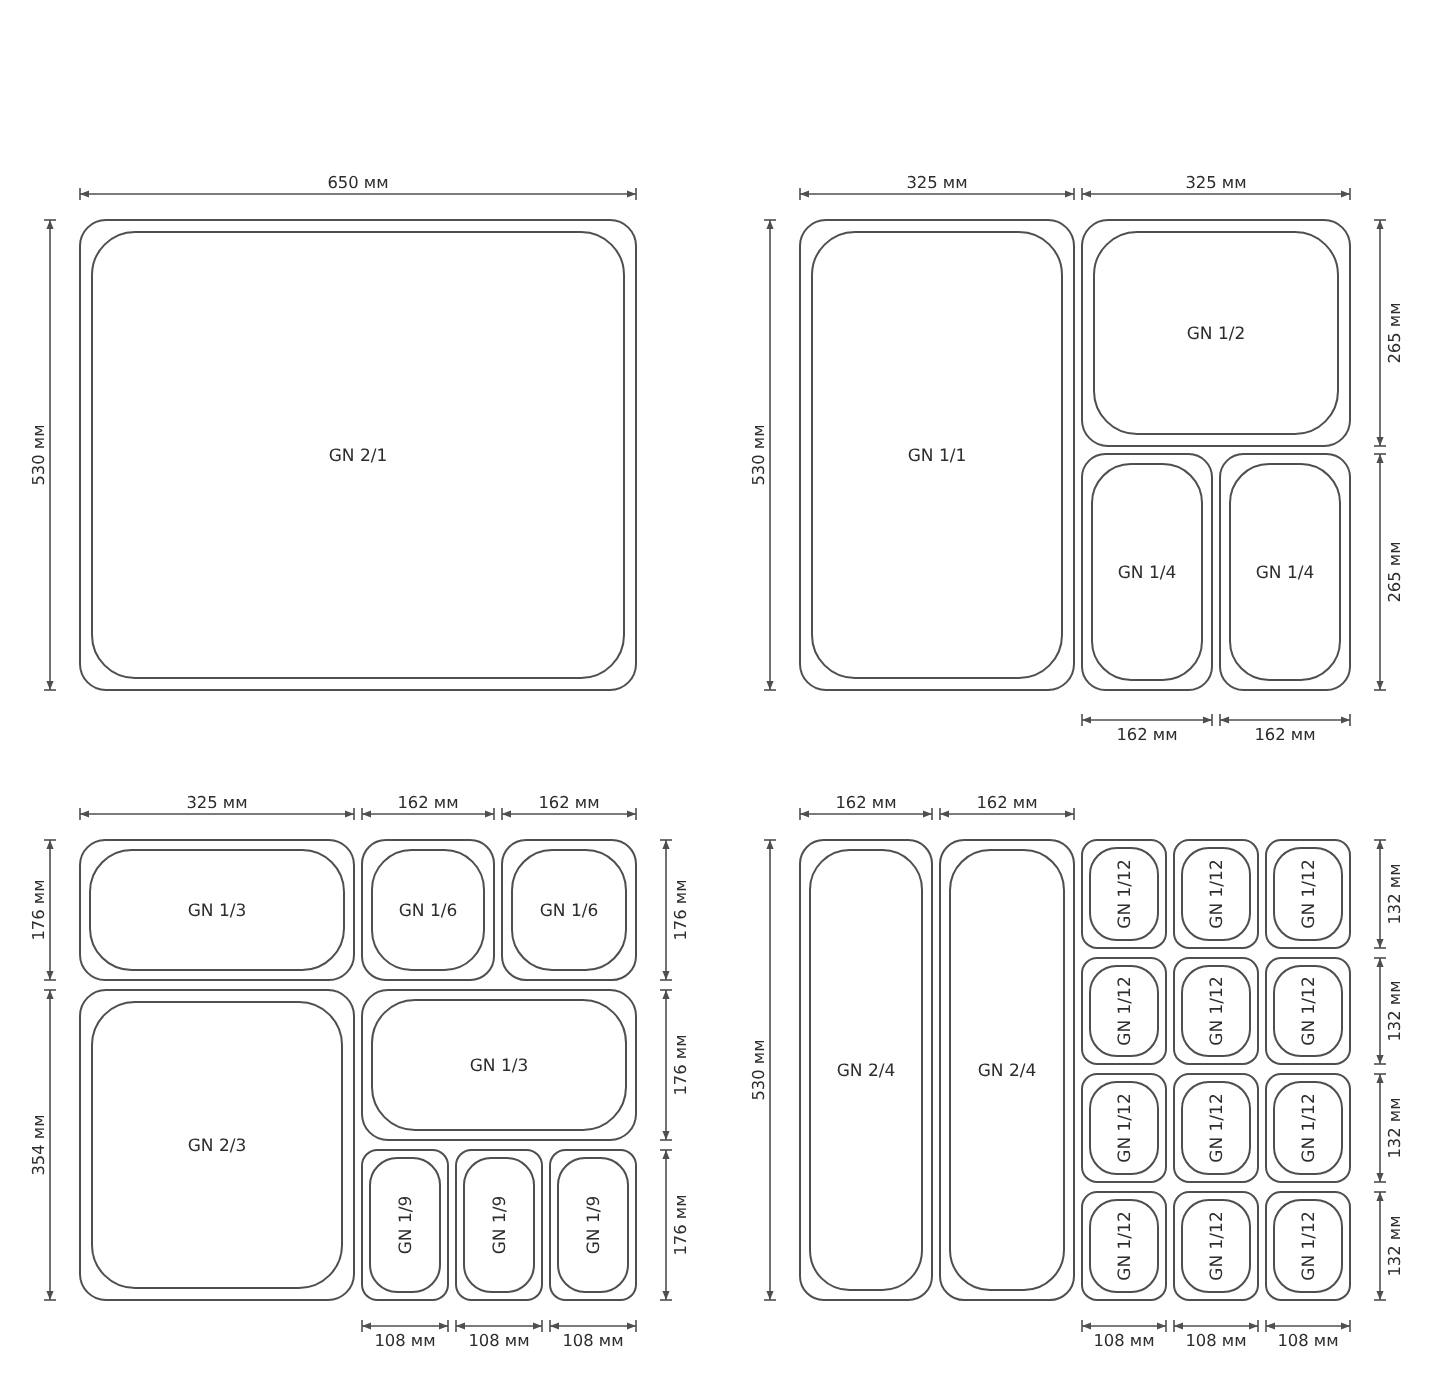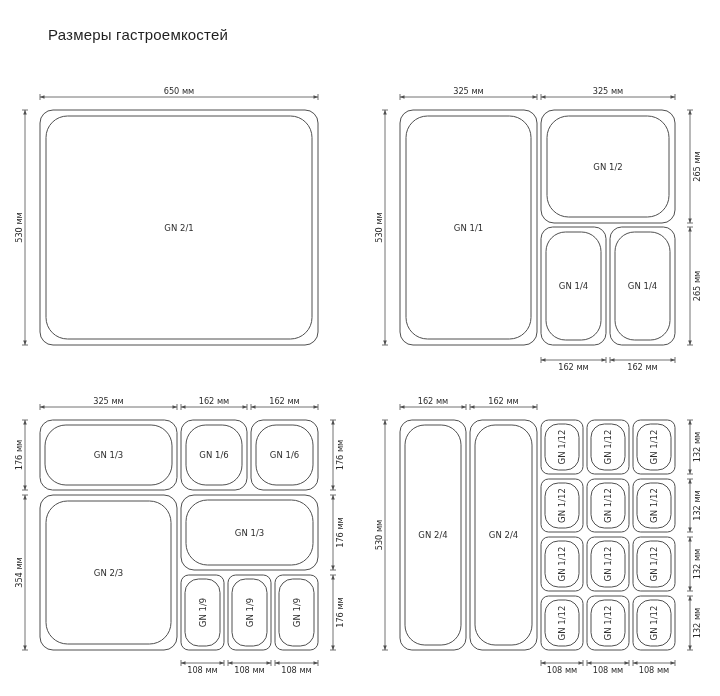--- a/index.html
+++ b/index.html
@@ -15,21 +15,20 @@
   .pan{fill:none;stroke:#4f4f4f;stroke-width:1;}
   .dim{stroke:#4f4f4f;stroke-width:0.8;fill:none;}
   .arr{fill:#4f4f4f;stroke:none;}
   .pan-label{font-family:"DejaVu Sans",sans-serif;font-size:8.5px;fill:#2d2d2d;}
   .dim-label{font-family:"DejaVu Sans",sans-serif;font-size:8.2px;fill:#2d2d2d;}
 </style>
 </head>
 <body>
 
 <div class="stage">
-  <div class="page-title">Размеры гастроемкостей</div>
   <svg id="diagram" width="720" height="696" viewBox="0 0 720 696">
       <g>
         <g>
           <rect x="40" y="110" width="278" height="235" rx="13" ry="13" class="pan"></rect>
           <rect x="46" y="116" width="266" height="223" rx="21.5" ry="21.5" class="pan"></rect>
           <text class="pan-label" text-anchor="middle" x="179" y="230.5">GN 2/1</text>
         </g>
         <g>
           <line x1="40" y1="97" x2="318" y2="97" class="dim"></line>
           <line x1="40" y1="94" x2="40" y2="100" class="dim"></line>

